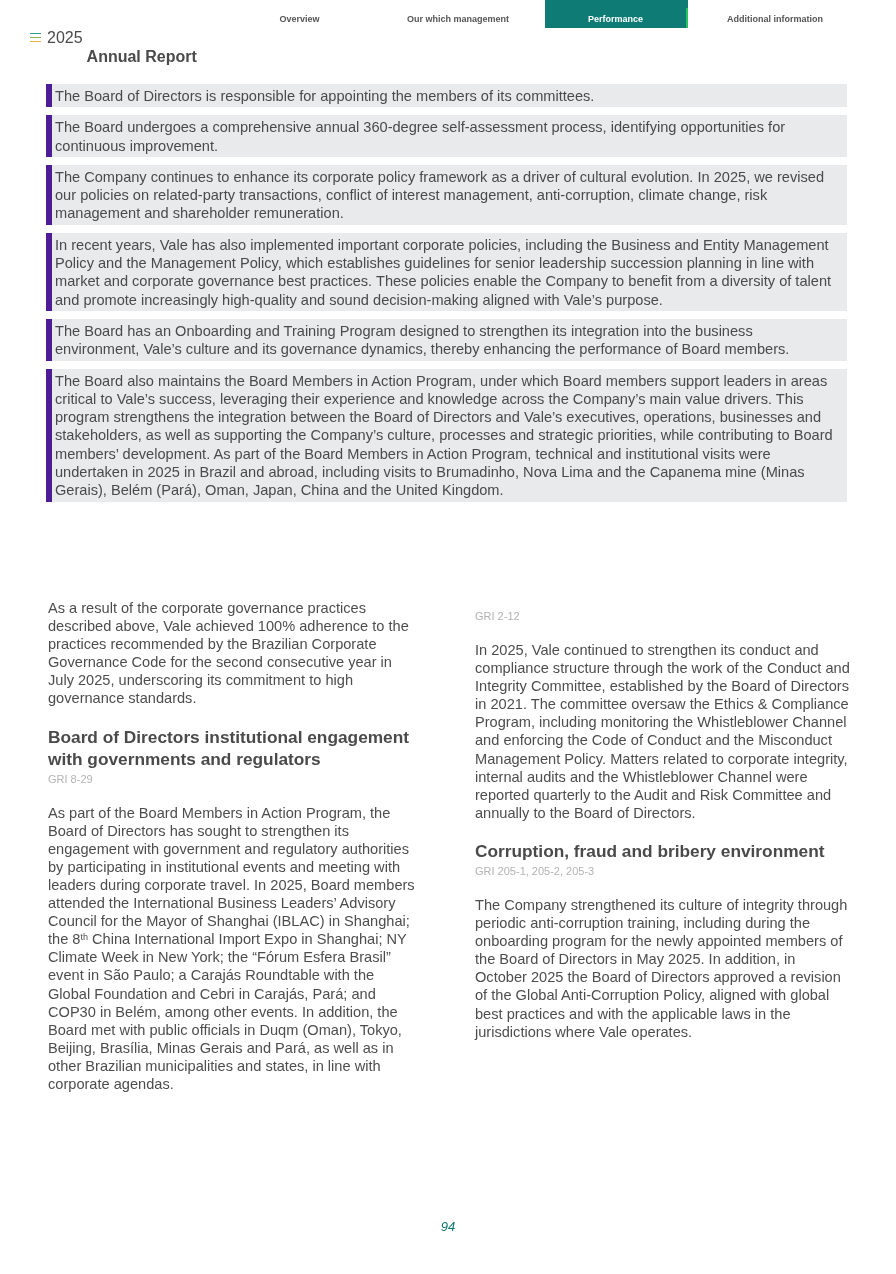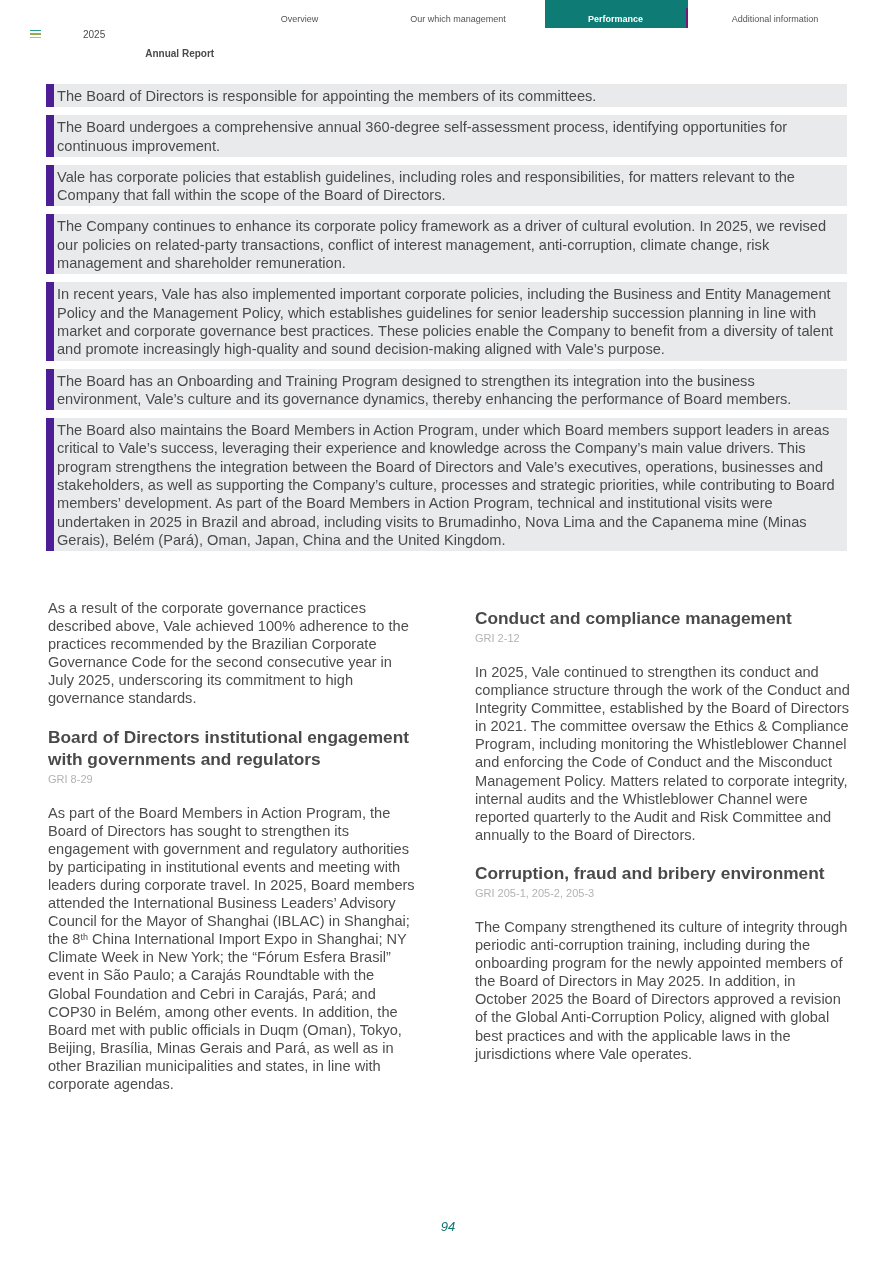--- a/index.html
+++ b/index.html
@@ -14,23 +14,22 @@
     }
     .topbar {
       position: absolute;
       left: 0; top: 0;
       width: 896px; height: 36px;
     }
     .brand {
       position: absolute;
       left: 30px; top: 9px;
       display: flex; align-items: center;
-      font-size: 10px;
+      font-size: 16px;
       color: #4a4a4a;
-      gap: 36px;
     }
     .hamburger {
       width: 11px; height: 9px;
       margin-right: 6px;
       display: flex; flex-direction: column; justify-content: space-between;
     }
     .hamburger span { display: block; height: 1.3px; width: 11px; }
     .hamburger span:nth-child(1) { background: #2a9d8f; }
     .hamburger span:nth-child(2) { background: #8fb04a; }
     .hamburger span:nth-child(3) { background: #e0b23a; }
@@ -42,43 +41,44 @@
       display: flex;
     }
     .nav-tab {
       width: 143px;
       height: 28px;
       margin-right: 15.5px;
       font-size: 9px;
       color: #555;
       display: flex; align-items: flex-end; justify-content: center;
       padding-bottom: 4px;
+      font-weight: bold;
     }
     .nav-tab.active {
       background: #0e7c74;
       color: #ffffff;
       font-weight: bold;
-      border-right: 2px solid #701a75;
+      border-right: 2px solid #22c55e;
       position: relative;
     }
     .nav-tab.active::after {
       content: "";
       position: absolute;
       right: -2px; top: 0;
       width: 2px; height: 8px;
       background: #0e7c74;
     }
     .callouts {
       position: absolute;
       left: 46px; top: 84px;
       width: 801px;
     }
     .callout {
       background: #e8eaeb;
-      border-left: 8px solid #4c1d95;
+      border-left: 6px solid #4c1d95;
       padding: 3px 6px 2px 3px;
       font-size: 14.6px;
       line-height: 18.3px;
       color: #4a4a4a;
       margin-bottom: 8px;
     }
     .col {
       position: absolute;
       font-size: 14.6px;
       line-height: 18.1px;
@@ -128,36 +128,34 @@
     <div class="nav-tab">Overview</div>
     <div class="nav-tab">Our which management</div>
     <div class="nav-tab active">Performance</div>
     <div class="nav-tab">Additional information</div>
   </div>
 </div>
 
 <div class="callouts">
   <div class="callout">The Board of Directors is responsible for appointing the members of its committees.</div>
   <div class="callout">The Board undergoes a comprehensive annual 360-degree self-assessment process, identifying opportunities for continuous improvement.</div>
-  <div class="callout">Vale has corporate policies that establish guidelines, including roles and responsibilities, for matters relevant to the Company that fall within the scope of the Board of Directors.</div>
   <div class="callout">The Company continues to enhance its corporate policy framework as a driver of cultural evolution. In 2025, we revised our policies on related-party transactions, conflict of interest management, anti-corruption, climate change, risk management and shareholder remuneration.</div>
   <div class="callout">In recent years, Vale has also implemented important corporate policies, including the Business and Entity Management Policy and the Management Policy, which establishes guidelines for senior leadership succession planning in line with market and corporate governance best practices. These policies enable the Company to benefit from a diversity of talent and promote increasingly high-quality and sound decision-making aligned with Vale’s purpose.</div>
   <div class="callout">The Board has an Onboarding and Training Program designed to strengthen its integration into the business environment, Vale’s culture and its governance dynamics, thereby enhancing the performance of Board members.</div>
   <div class="callout">The Board also maintains the Board Members in Action Program, under which Board members support leaders in areas critical to Vale’s success, leveraging their experience and knowledge across the Company’s main value drivers. This program strengthens the integration between the Board of Directors and Vale’s executives, operations, businesses and stakeholders, as well as supporting the Company’s culture, processes and strategic priorities, while contributing to Board members’ development. As part of the Board Members in Action Program, technical and institutional visits were undertaken in 2025 in Brazil and abroad, including visits to Brumadinho, Nova Lima and the Capanema mine (Minas Gerais), Belém (Pará), Oman, Japan, China and the United Kingdom.</div>
 </div>
 
 <div class="col col-left">
   <p class="para">As a result of the corporate governance practices described above, Vale achieved 100% adherence to the practices recommended by the Brazilian Corporate Governance Code for the second consecutive year in July 2025, underscoring its commitment to high governance standards.</p>
   <h2 class="section-title">Board of Directors institutional engagement with governments and regulators</h2>
   <div class="gri">GRI 8-29</div>
   <p class="para"><span>As part of the Board Members in Action Program, the Board of Directors has sought to strengthen its engagement with government and regulatory authorities by participating in institutional events and meeting with leaders during corporate travel. In 2025, Board members attended the International Business Leaders’ Advisory Council for the Mayor of Shanghai (IBLAC) in Shanghai; the 8</span><sup>th</sup><span> China International Import Expo in Shanghai; NY Climate Week in New York; the “Fórum Esfera Brasil” event in São Paulo; a Carajás Roundtable with the Global Foundation and Cebri in Carajás, Pará; and COP30 in Belém, among other events. In addition, the Board met with public officials in Duqm (Oman), Tokyo, Beijing, Brasília, Minas Gerais and Pará, as well as in other Brazilian municipalities and states, in line with corporate agendas.</span></p>
 </div>
 
 <div class="col col-right">
-  <h2 class="section-title">Conduct and compliance management</h2>
   <div class="gri">GRI 2-12</div>
   <p class="para">In 2025, Vale continued to strengthen its conduct and compliance structure through the work of the Conduct and Integrity Committee, established by the Board of Directors in 2021. The committee oversaw the Ethics &amp; Compliance Program, including monitoring the Whistleblower Channel and enforcing the Code of Conduct and the Misconduct Management Policy. Matters related to corporate integrity, internal audits and the Whistleblower Channel were reported quarterly to the Audit and Risk Committee and annually to the Board of Directors.</p>
   <h2 class="section-title">Corruption, fraud and bribery environment</h2>
   <div class="gri">GRI 205-1, 205-2, 205-3</div>
   <p class="para">The Company strengthened its culture of integrity through periodic anti-corruption training, including during the onboarding program for the newly appointed members of the Board of Directors in May 2025. In addition, in October 2025 the Board of Directors approved a revision of the Global Anti-Corruption Policy, aligned with global best practices and with the applicable laws in the jurisdictions where Vale operates.</p>
 </div>
 
 <div class="page-num">94</div>
 
 </body></html>

